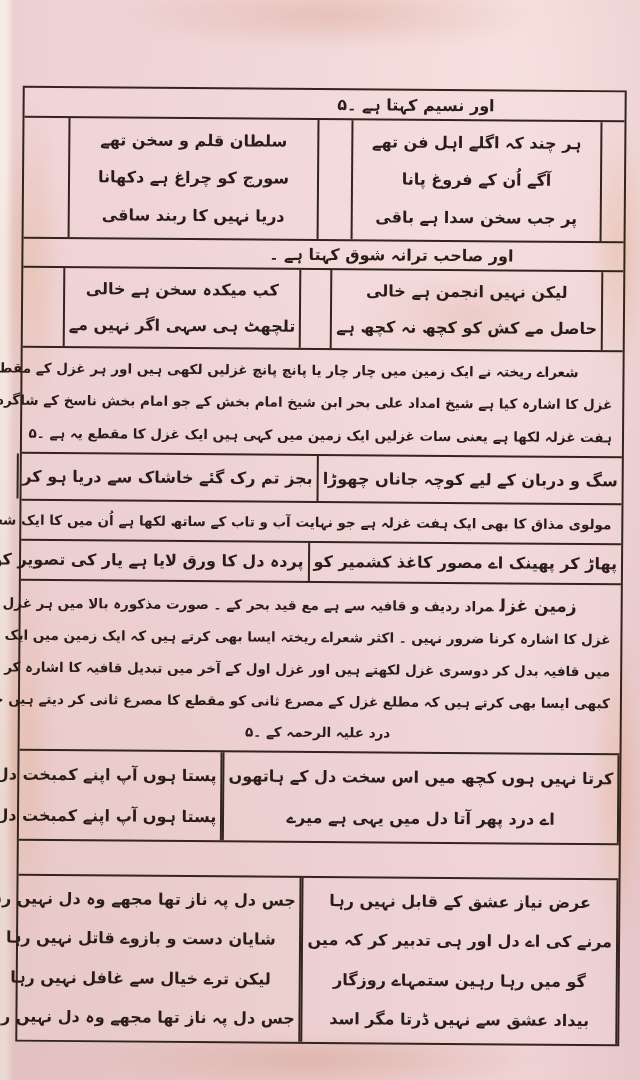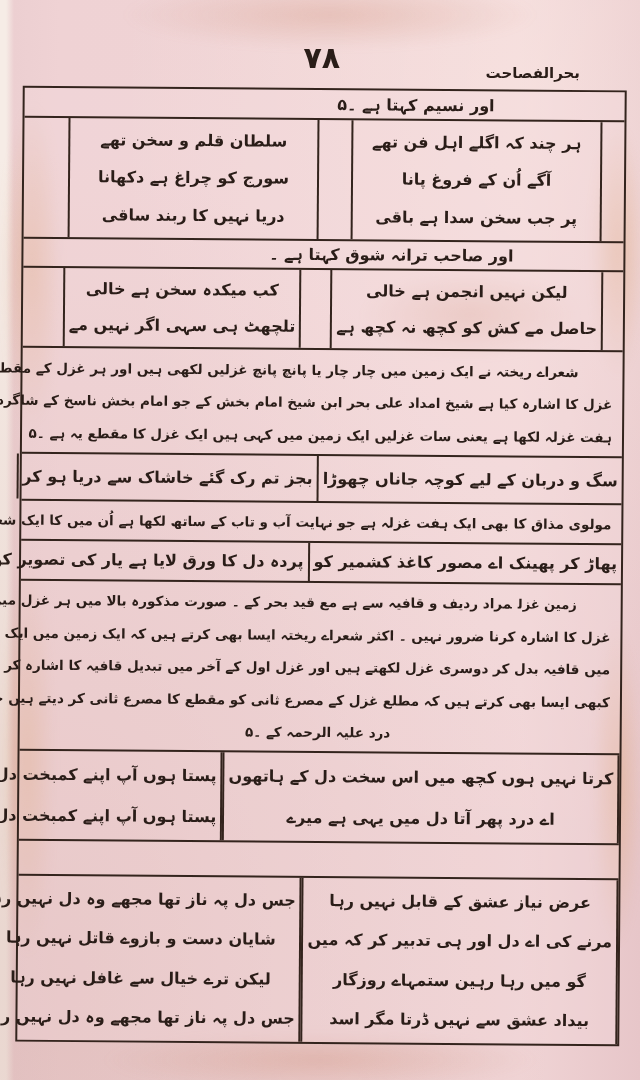--- a/index.html
+++ b/index.html
@@ -56,21 +56,21 @@
          padding:3px 4px;}
   .verse{font-size:16px;font-weight:bold;text-align:center;white-space:nowrap;line-height:1.25;}
 
   .prose{padding:4px 10px 2px 6px;}
   .p-line{font-size:13.5px;font-weight:bold;white-space:nowrap;line-height:1;
           display:flex;align-items:center;}
   .p-line .txt{width:100%;text-align:right;}
   .p-ind .txt{padding-right:34px;}
   .p-center{justify-content:center;}
   .p-center .txt{text-align:center;width:auto;}
-  .lead{font-size:13px;font-weight:bold;padding-left:6px;}
+  .lead{font-size:17px;font-weight:bold;padding-left:6px;}
   .overflowing{width:calc(100% + 26px);}
 
   .gh-row{display:flex;align-items:stretch;}
   .gh-seg{box-sizing:border-box;}
   .gh-box{box-sizing:border-box;width:86px;border-left:2px solid #33241d;border-right:2px solid #33241d;
           display:flex;align-items:center;justify-content:center;
           font-size:21px;font-weight:bold;}
   .seg-r{width:318px;}
   .seg-l{flex:1;}
 </style>
@@ -80,24 +80,20 @@
 <div class="page">
 
   <div class="bleed b-warm" style="top:100px;left:2px;width:60px;height:330px;"></div>
   <div class="bleed b-warm" style="top:560px;left:0px;width:55px;height:400px;"></div>
   <div class="bleed b-warm" style="top:120px;left:590px;width:55px;height:260px;"></div>
   <div class="bleed b-warm" style="top:620px;left:592px;width:50px;height:330px;"></div>
   <div class="bleed b-soft" style="top:270px;left:360px;width:220px;height:90px;"></div>
   <div class="bleed b-soft" style="top:-20px;left:120px;width:420px;height:70px;"></div>
   <div class="bleed b-soft" style="top:1030px;left:100px;width:440px;height:60px;"></div>
 
-  <div class="page-head">
-    <div class="page-num">۷۸</div>
-    <div class="running-title">بحرالفصاحت</div>
-  </div>
 
   <div class="frame">
 
     <div class="row hdr" style="height:30px;">
       <div class="t" style="padding-left:0;padding-right:130px;">اور نسیم کہتا ہے ۔۵</div>
     </div>
 
     <div class="row cols" style="height:121px;">
       <div class="cell edge-r"></div>
       <div class="cell misra">

